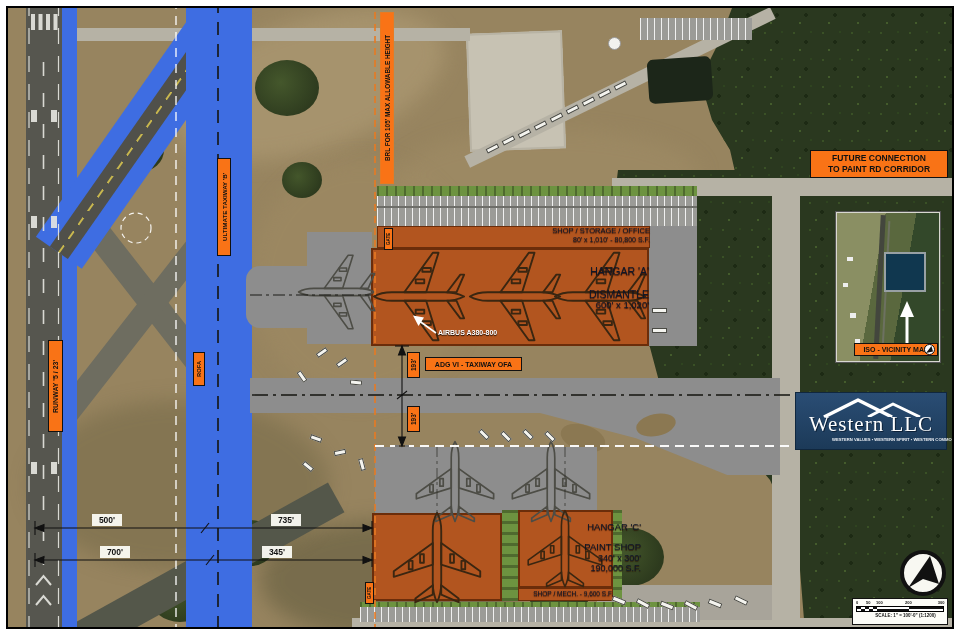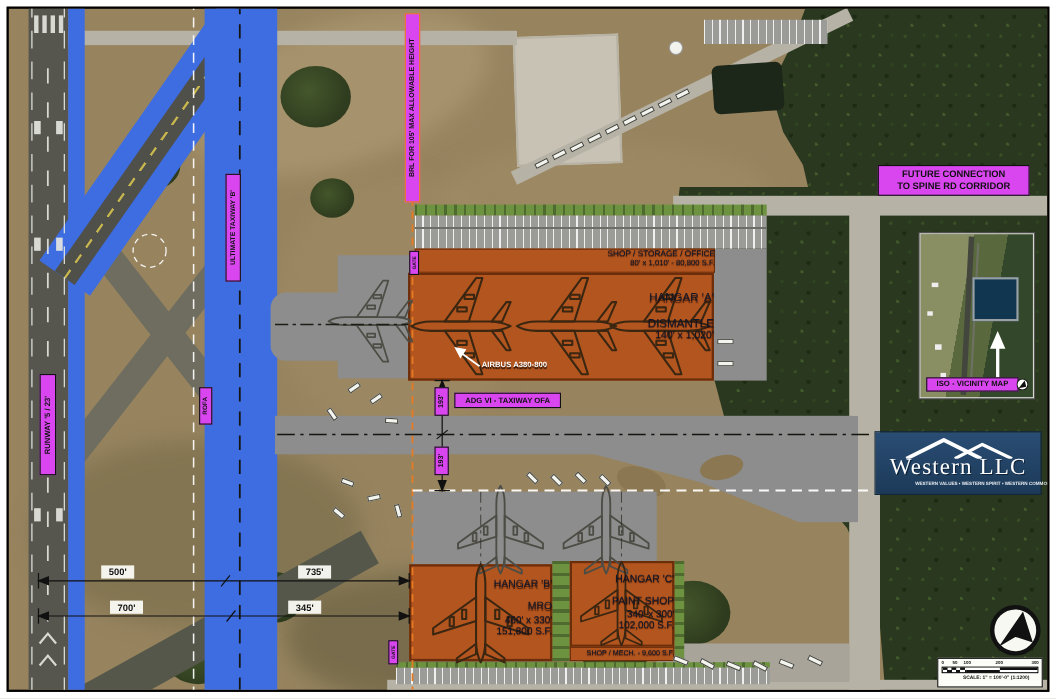--- a/index.html
+++ b/index.html
@@ -19,22 +19,22 @@
   .oldtaxi{position:absolute;background:#6e6d60;}
   .apron{position:absolute;background:#8d8d8d;}
   .park{position:absolute;background-color:#9b9b97;
     background-image:linear-gradient(rgba(0,0,0,0) 0 10px,rgba(110,110,105,1) 10px 12px,rgba(0,0,0,0) 12px),
       repeating-linear-gradient(90deg,rgba(255,255,255,.85) 0 1px,rgba(255,255,255,0) 1px 7px);}
   .hedge{position:absolute;background-color:#6d9340;
     background-image:repeating-linear-gradient(90deg,rgba(0,0,0,.28) 0 2px,rgba(0,0,0,0) 2px 9px);}
   .bldg{position:absolute;background:#b2551f;border:2px solid #6b2d0a;box-sizing:border-box;}
   .btxt{position:absolute;color:#0f172a;font-weight:normal;text-align:right;
     text-shadow:0 1px 1px rgba(40,10,0,.85);line-height:1.15;pointer-events:none;}
-  .lbl{position:absolute;background:#d946ef;border:1px solid #111;color:#111;font-weight:bold;
-    text-align:center;white-space:nowrap;box-sizing:border-box;display:flex;align-items:center;justify-content:center;}
+  .lbl{position:absolute;background:#f97316;border:1px solid #111;color:#111;font-weight:bold;
+    text-align:center;white-space:nowrap;box-sizing:border-box;display:flex;align-items:center;justify-content:center;margin-left:12px;}
   .vlbl{writing-mode:vertical-rl;transform:rotate(180deg);}
   .dim{position:absolute;background:rgba(251,251,244,.95);color:#111;font-weight:bold;font-size:8.5px;
     text-align:center;line-height:12px;white-space:nowrap;}
   .truck{position:absolute;background:#f4f4ef;border:1px solid #4a4a44;box-sizing:border-box;}
   .plane{position:absolute;}
   .panel-lbl{font-size:8.5px;line-height:1.35;}
 </style>
 </head>
 <body>
 
@@ -145,35 +145,28 @@
         </svg>
 
   <div class="btxt" style="left:377px;top:227px;width:273px;">
     <div style="font-size:7.5px;">SHOP / STORAGE / OFFICE</div>
     <div style="font-size:7px;">80' x 1,010' - 80,800 S.F.</div>
   </div>
   <div class="btxt" style="left:371px;top:248px;width:278px;padding-top:17px;">
     <div style="font-size:10.5px;">HANGAR 'A'</div>
     <div style="height:11px;"></div>
     <div style="font-size:10.5px;">DISMANTLE</div>
-    <div style="font-size:9.5px;">140' x 1,020'</div>
-  </div>
-  <div class="btxt" style="left:372px;top:513px;width:130px;padding-top:14px;">
-    <div style="font-size:9.5px;">HANGAR 'B'</div>
-    <div style="height:9px;"></div>
-    <div style="font-size:9.5px;">MRO</div>
-    <div style="font-size:9px;">460' x 330'</div>
-    <div style="font-size:9px;">151,800 S.F.</div>
-  </div>
-  <div class="btxt" style="left:518px;top:510px;width:95px;padding-top:12px;">
+    <div style="font-size:9.5px;">600' x 1,020'</div>
+  </div>
+  <div class="btxt" style="left:518px;top:510px;width:95px;padding-top:12px;padding-left:28px;">
     <div style="font-size:9.5px;">HANGAR 'C'</div>
     <div style="height:9px;"></div>
     <div style="font-size:9.5px;">PAINT SHOP</div>
     <div style="font-size:9px;">340' x 300'</div>
-    <div style="font-size:9px;">102,000 S.F.</div>
+    <div style="font-size:9px;">190,000 S.F.</div>
   </div>
   <div class="btxt" style="left:518px;top:590px;width:95px;font-size:6.5px;">SHOP / MECH. - 9,600 S.F.</div>
 
   <svg width="960" height="635" style="position:absolute;left:0;top:0;pointer-events:none;">
 
     <g stroke="#e8e8e2" opacity=".9">
       <path d="M29 0 V635" stroke-width="1.2" stroke-dasharray="16 12"></path>
       <path d="M58.5 0 V635" stroke-width="1.2" stroke-dasharray="16 12"></path>
       <path d="M43.5 62 V565" stroke-width="1.6" stroke-dasharray="14 17"></path>
     </g>
@@ -275,21 +268,21 @@
   <div class="dim" style="left:92px;top:514px;width:30px;">500'</div>
   <div class="dim" style="left:271px;top:514px;width:30px;">735'</div>
   <div class="dim" style="left:100px;top:546px;width:30px;">700'</div>
   <div class="dim" style="left:262px;top:546px;width:30px;">345'</div>
   <div class="lbl vlbl" style="left:372px;top:228px;width:9px;height:22px;font-size:4.5px;border-width:.5px;">GATE</div>
   <div class="lbl vlbl" style="left:353px;top:582px;width:9px;height:22px;font-size:4.5px;border-width:.5px;">GATE</div>
   <div style="position:absolute;left:438px;top:329px;color:#fff;font-weight:bold;font-size:7px;text-shadow:0 1px 1px rgba(0,0,0,.9);">AIRBUS A380-800</div>
 
   <div class="lbl panel-lbl" style="left:798px;top:150px;width:138px;height:28px;flex-direction:column;">
     <div>FUTURE CONNECTION</div>
-    <div>TO SPINE RD CORRIDOR</div>
+    <div>TO PAINT RD CORRIDOR</div>
   </div>
 
   <div style="position:absolute;left:836px;top:212px;width:102px;height:148px;border:1px solid #d8d8d0;box-shadow:0 0 0 1px #555;background:linear-gradient(100deg,#8a8f63 0 38%,#5a683e 38% 62%,#33482a 62%);overflow:hidden;">
     <i style="left:40px;top:2px;width:5px;height:144px;background:#43463d;transform:rotate(3deg);"></i>
     <i style="left:48px;top:8px;width:2px;height:128px;background:#6d7161;transform:rotate(3deg);"></i>
     <i style="left:10px;top:44px;width:6px;height:4px;background:#eee;"></i>
     <i style="left:6px;top:70px;width:5px;height:4px;background:#eee;"></i>
     <i style="left:13px;top:100px;width:6px;height:5px;background:#eee;"></i>
     <i style="left:18px;top:126px;width:5px;height:4px;background:#eee;"></i>
     <i style="left:47px;top:39px;width:42px;height:40px;background:#10374f;border:2px solid #98a0a4;box-sizing:border-box;"></i>

